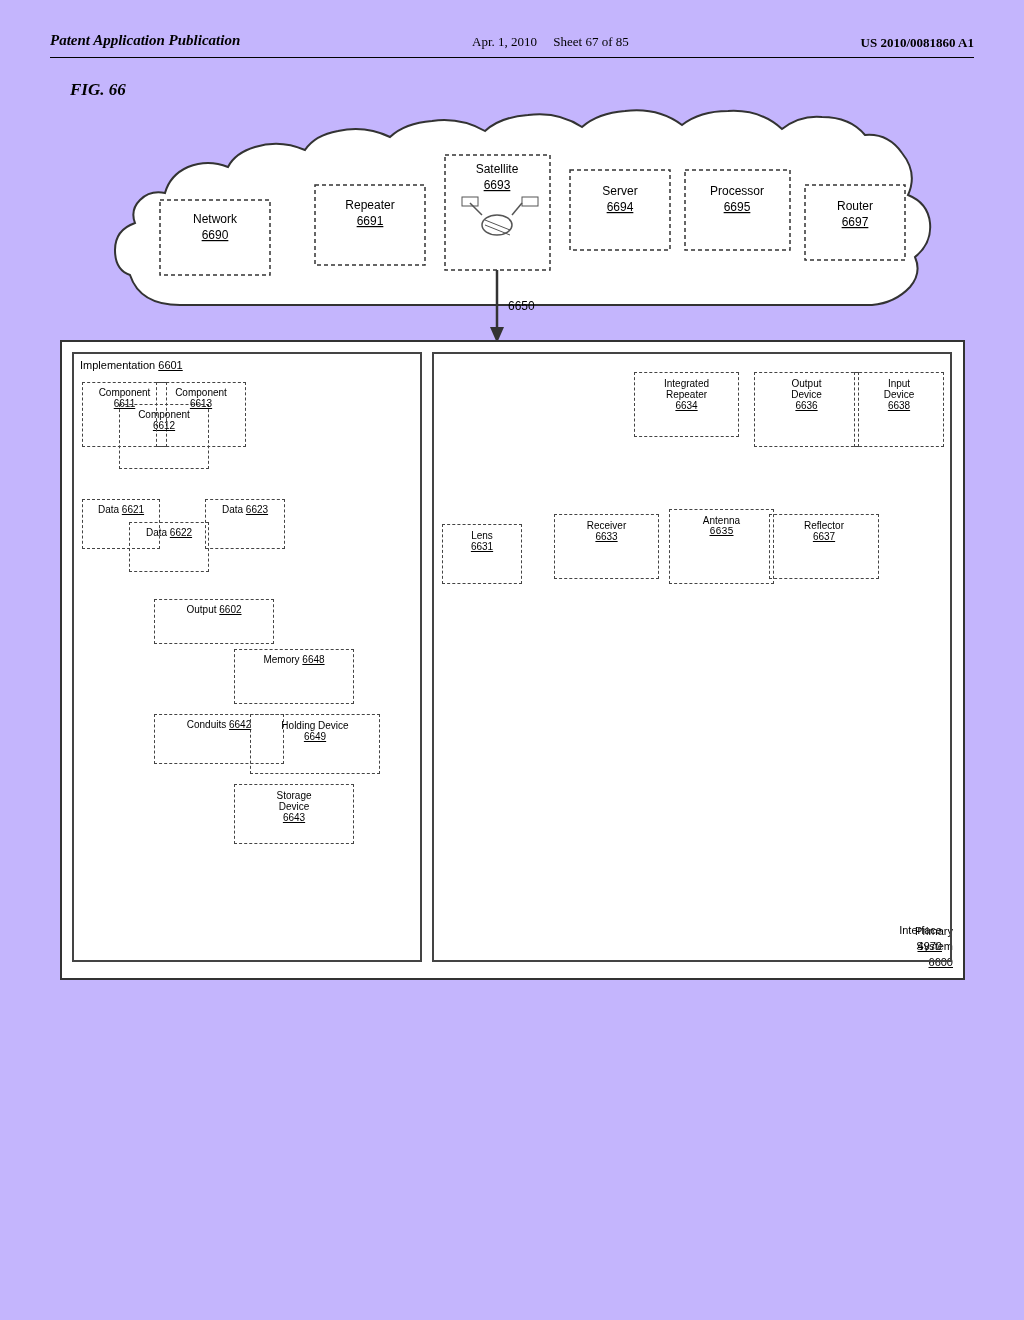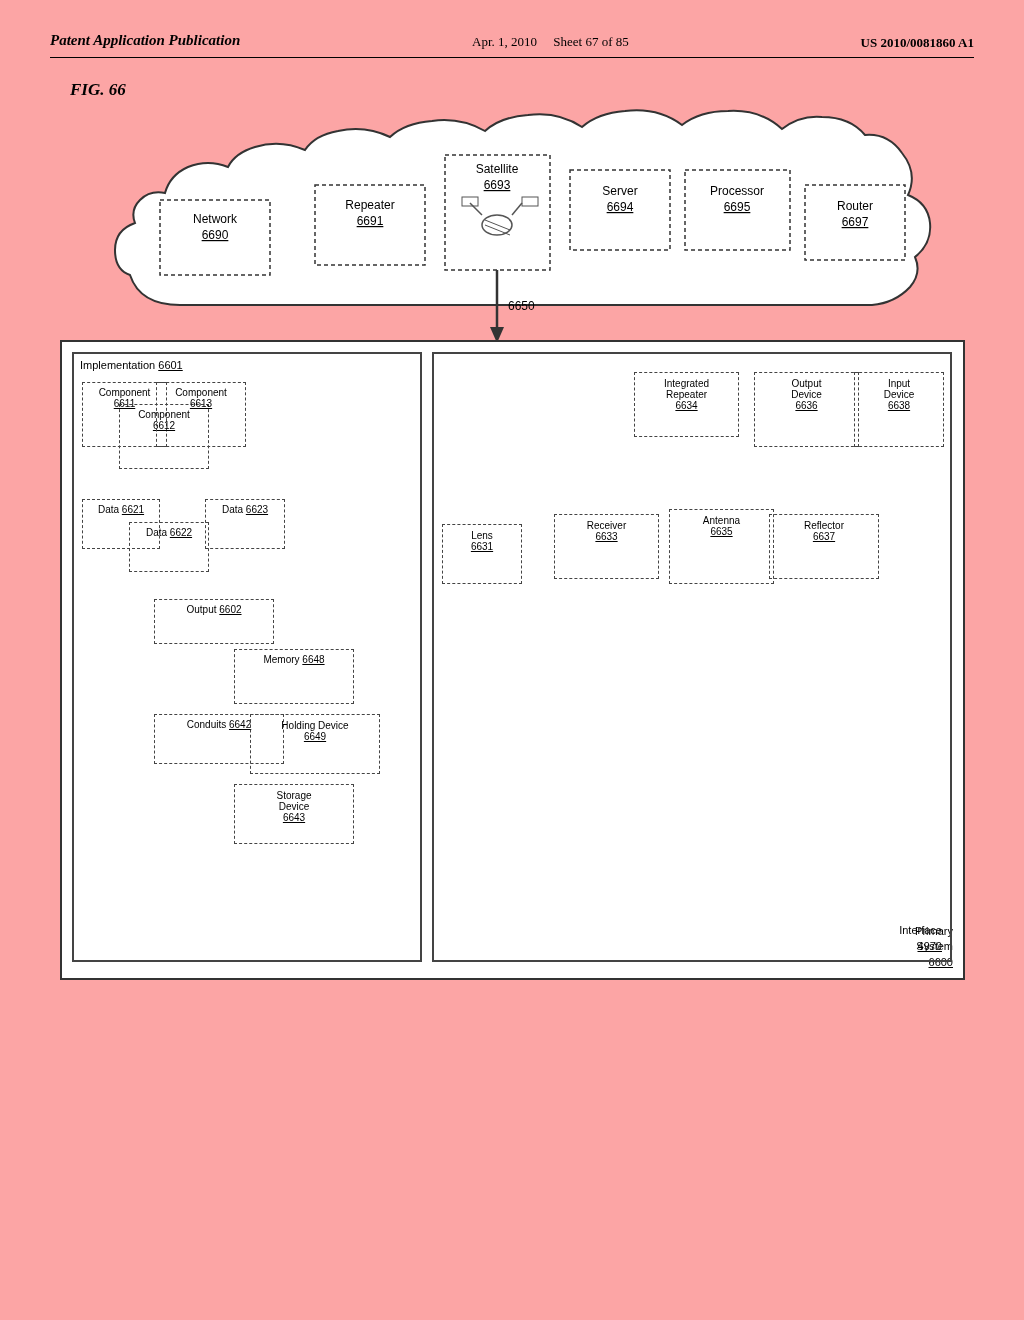--- a/index.html
+++ b/index.html
@@ -9,21 +9,21 @@
       width: 1024px;
       height: 1320px;
       overflow: hidden;
       position: relative;
     }
 
     .full-page {
       width: 1024px;
       height: 1320px;
       position: relative;
-      background: #fca5a5;
+      background: #c4b5fd;
     }
   </style>
 </head>
 <body>
 
 <div class="full-page">
 
   <div style="position:absolute; top:30px; left:50px; right:50px; display:flex; justify-content:space-between; align-items:flex-end; border-bottom:1.5px solid #000; padding-bottom:6px;">
     <div style="font-size:15px; font-weight:bold; font-style:italic; line-height:1.4;">Patent Application Publication</div>
     <div style="font-size:13px; text-align:center; line-height:1.5;">
@@ -192,21 +192,21 @@
         <div style="text-decoration:underline;">6631</div>
       </div>
 
       <div style="position:absolute; left:120px; top:160px; width:105px; height:65px; border:1.5px dashed #444; font-size:10px; font-family:Arial; text-align:center; padding:5px;">
         <div>Receiver</div>
         <div style="text-decoration:underline;">6633</div>
       </div>
 
       <div style="position:absolute; left:235px; top:155px; width=105px; width:105px; height:75px; border:1.5px dashed #444; font-size:10px; font-family:Arial; text-align:center; padding:5px;">
         <div>Antenna</div>
-        <div style="text-decoration:underline;">6635</div>
+        <div style="text-decoration:underline;font-family:Liberation Mono, monospace;">6635</div>
       </div>
 
       <div style="position:absolute; left:340px; top=155px; left:335px; top:160px; width:110px; height:65px; border:1.5px dashed #444; font-size:10px; font-family:Arial; text-align:center; padding:5px;">
         <div>Reflector</div>
         <div style="text-decoration:underline;">6637</div>
       </div>
 
     </div>
 
   </div>

